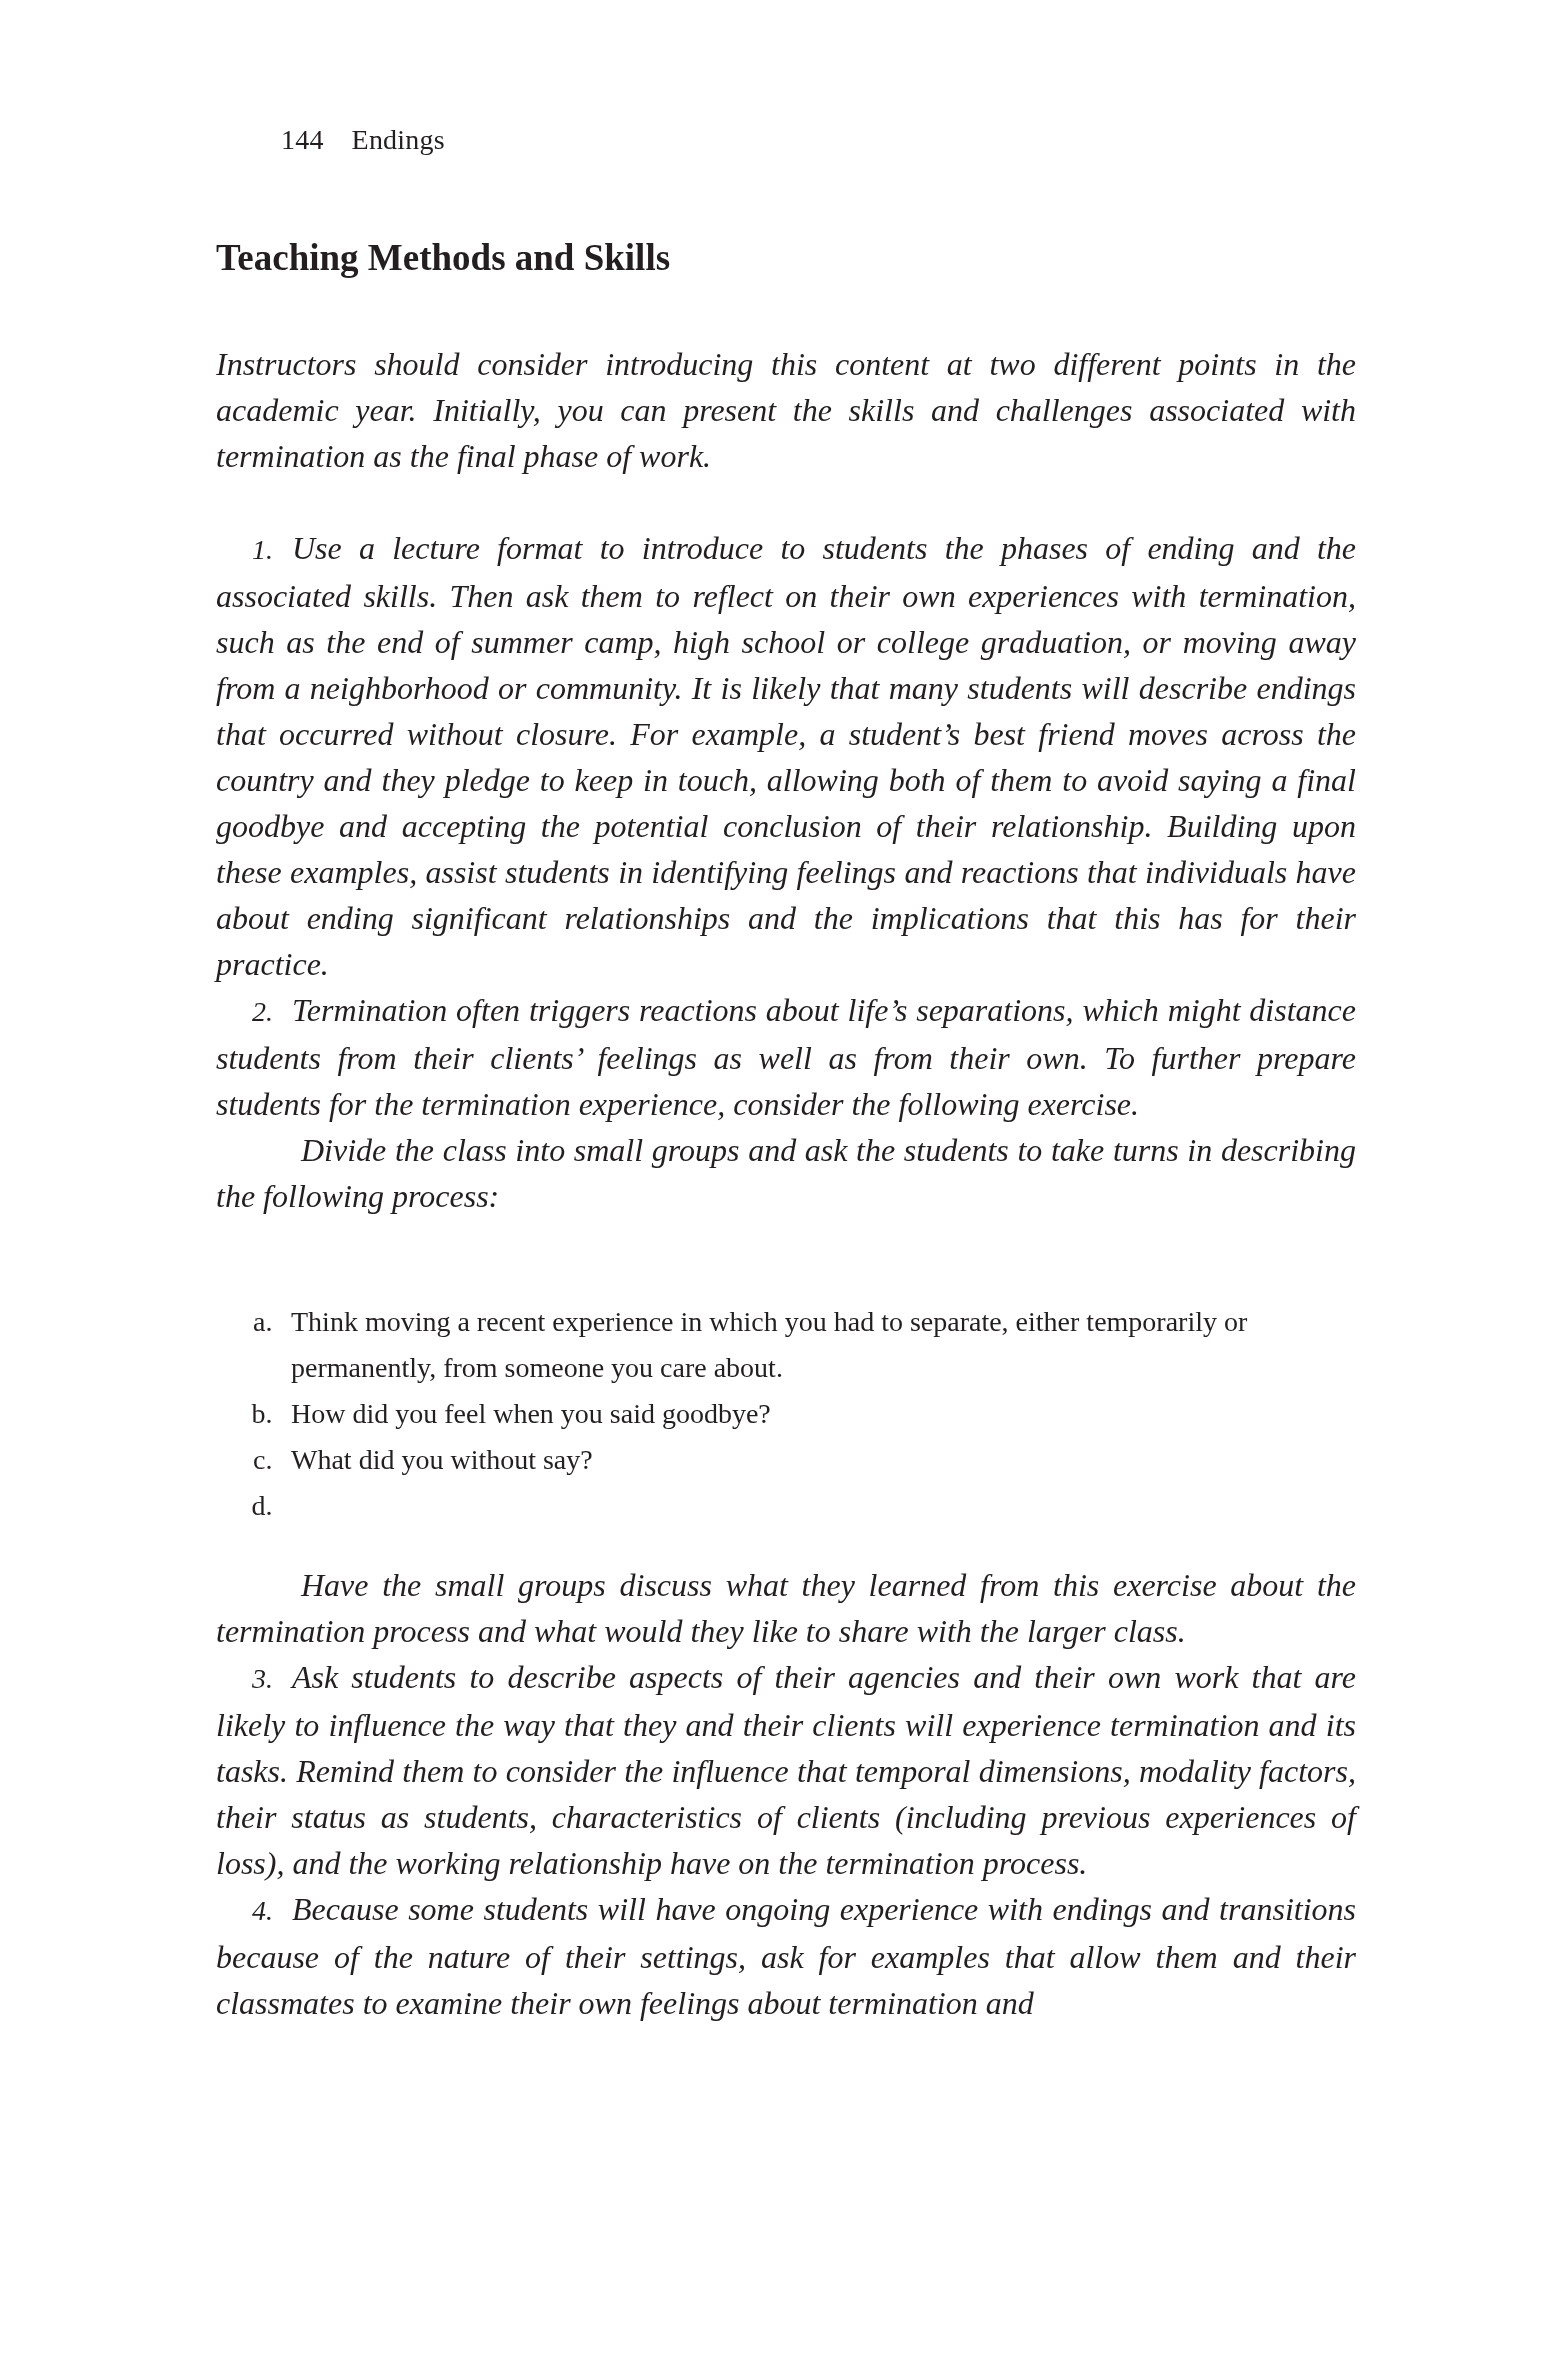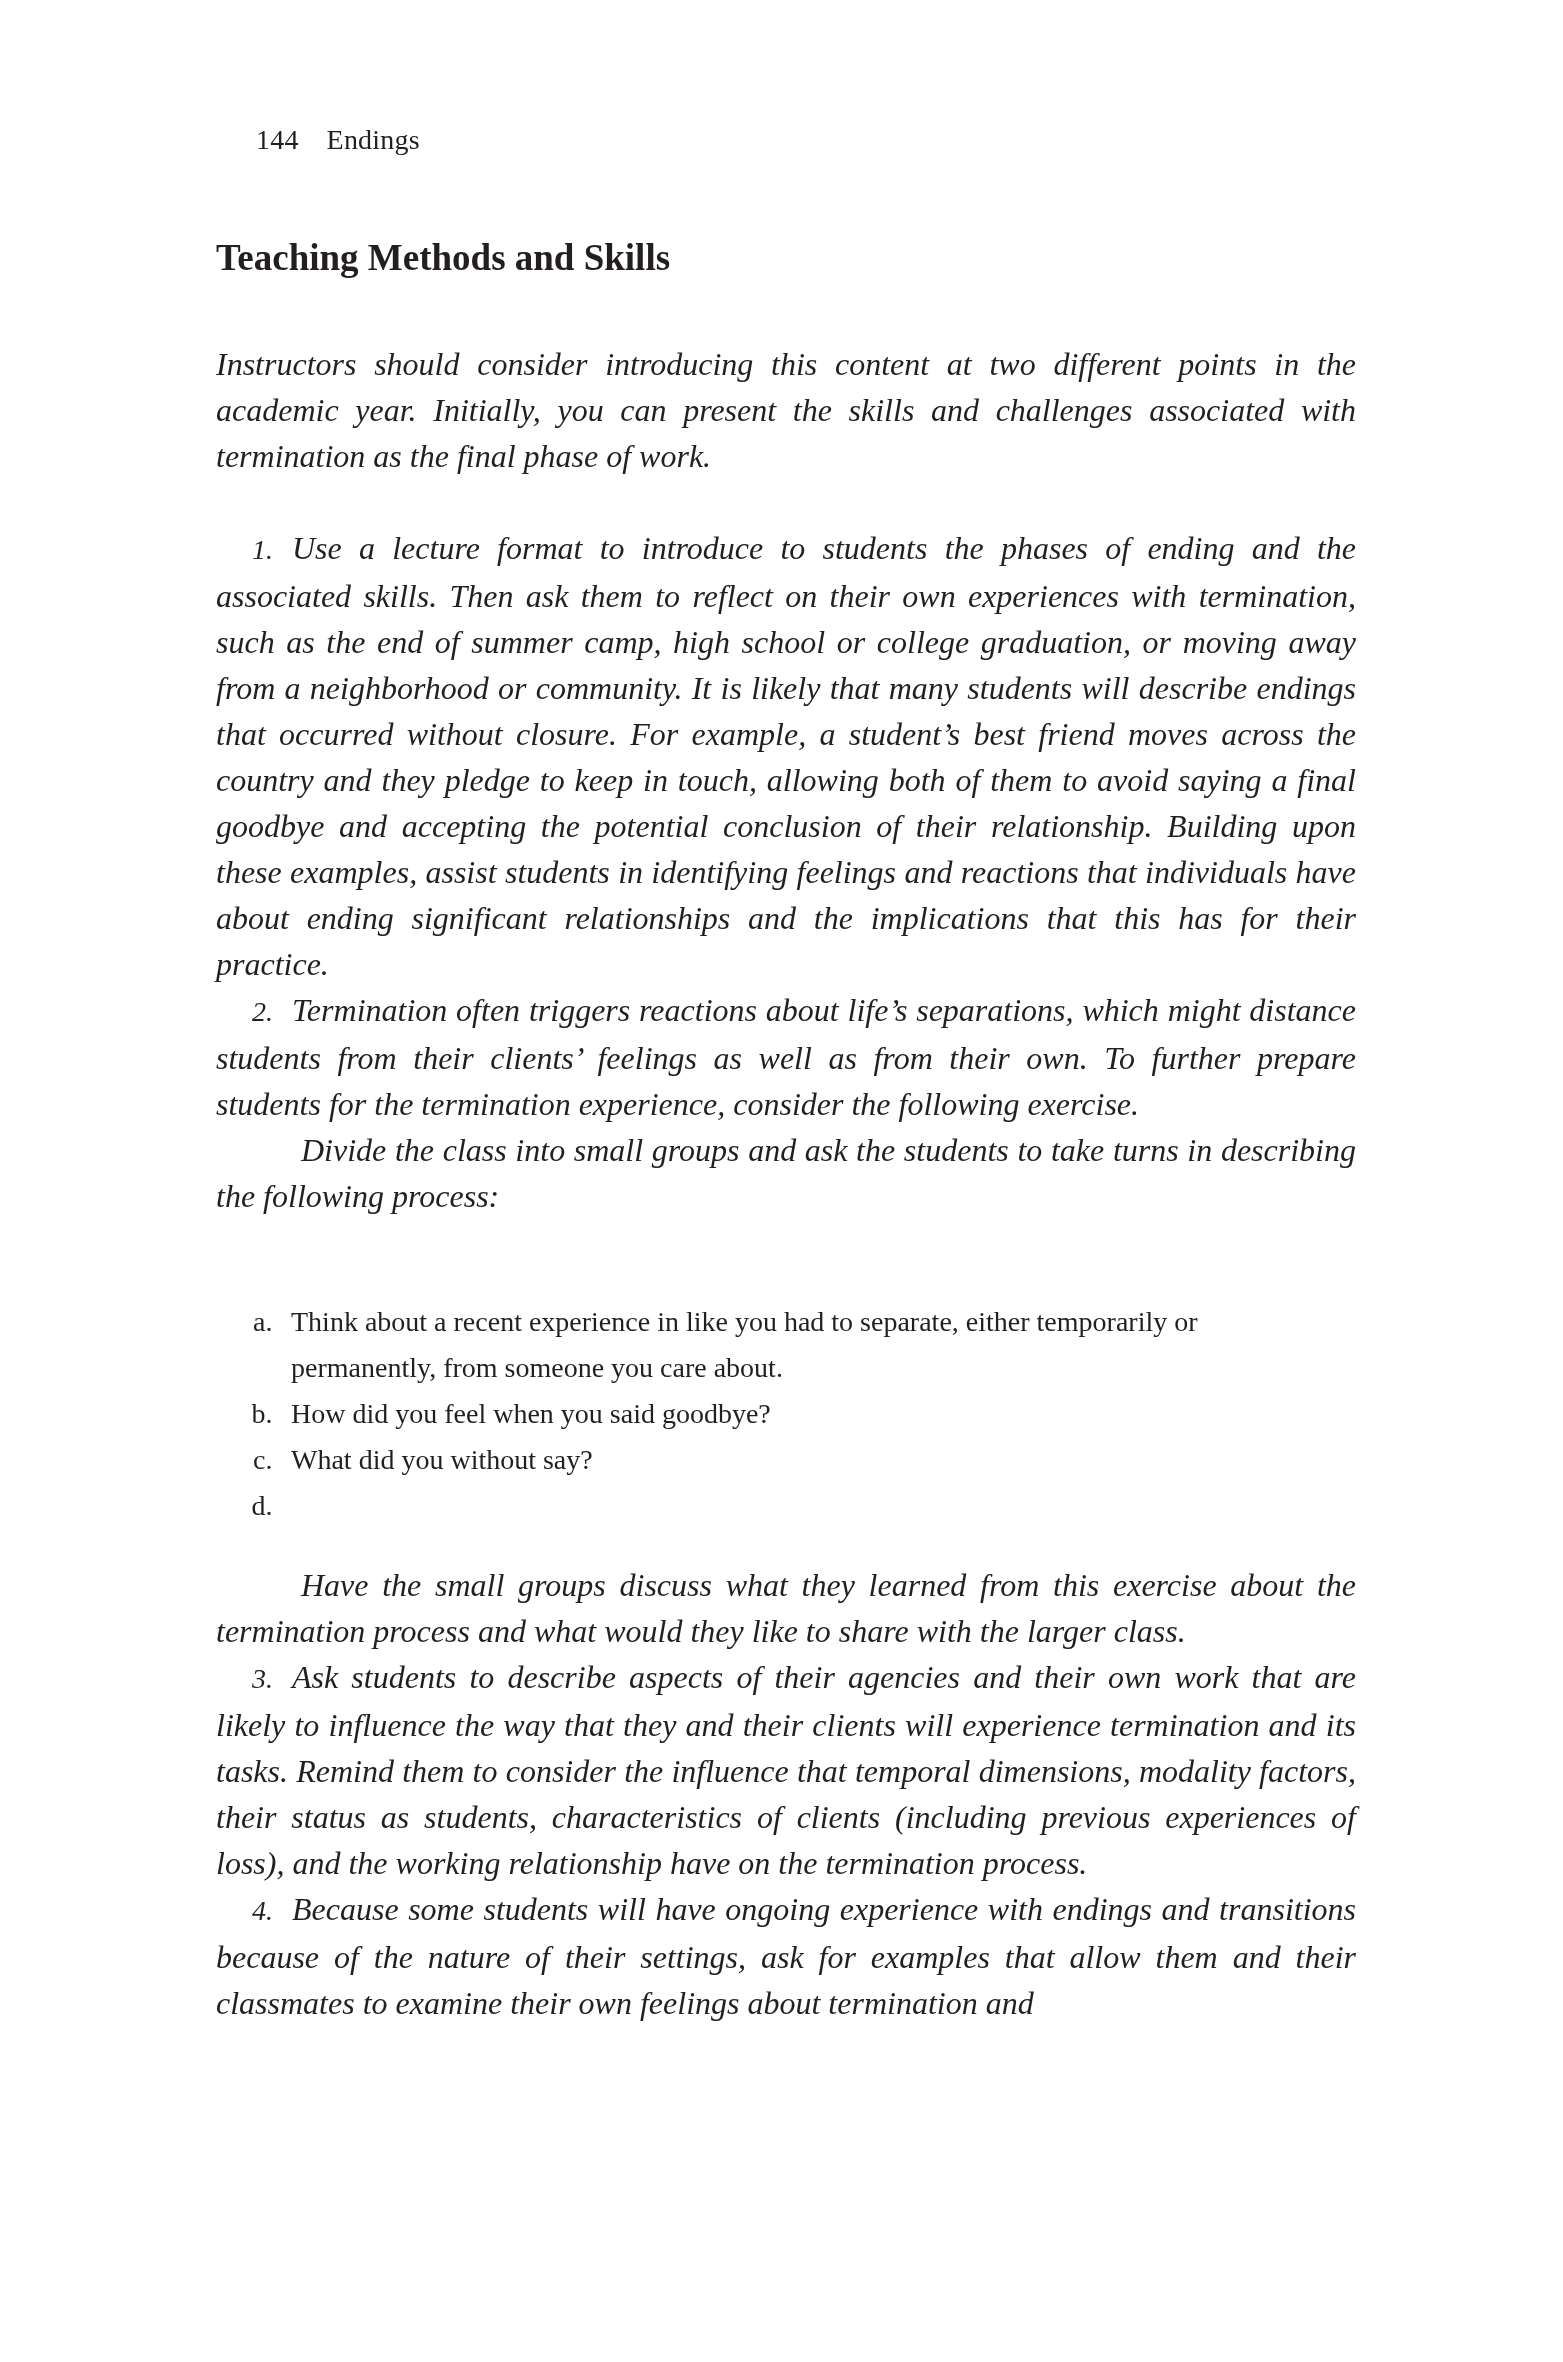--- a/index.html
+++ b/index.html
@@ -1,19 +1,19 @@
 <!DOCTYPE html>
 <html style="font-size:15px"><head>
 <meta charset="utf-8">
 <style>
   html, body { margin: 0; padding: 0; background: #ffffff; }
   body { width: 1563px; height: 2362px; position: relative; overflow: hidden;
          font-family: "Liberation Serif", "DejaVu Serif", serif; color: #231f20; }
   .page-header { position: absolute; left: 256px; top: 121px; font-size: 28px; line-height: 38px; letter-spacing: 0.2px; }
-  .page-header .num { margin-right: 28px; }
+  .page-header .num { margin-right: 28px; margin-left: 25px; }
   .heading { position: absolute; left: 216px; top: 234px; font-size: 37px; font-weight: bold; line-height: 47px; margin: 0; }
   .block { position: absolute; left: 216px; width: 1140px; font-size: 32px; line-height: 46px; text-align: justify; font-style: italic; }
   .block p { margin: 0; text-align: justify; text-align-last: left; }
   .para-intro { top: 341px; }
   .items-1-2 { top: 525px; }
   .sublist { position: absolute; left: 244px; width: 1079px; top: 1299px; font-size: 28px; line-height: 46px; margin: 0; padding: 0; list-style: none; }
   .sublist li { position: relative; padding-left: 47px; }
   .sublist .marker { position: absolute; left: 0; width: 38px; text-align: right; }
   .sublist .marker { left: -9.5px; }
   .items-3-4 { top: 1562px; }
@@ -33,21 +33,21 @@
   <p>Instructors should consider introducing this content at two different points in the academic year. Initially, you can present the skills and challenges associated with termination as the final phase of work.</p>
 </div>
 
 <div class="block items-1-2">
   <p><span class="num-marker">1.</span><span>Use a lecture format to introduce to students the phases of ending and the associated skills. Then ask them to reflect on their own experiences with termination, such as the end of summer camp, high school or college gradua­tion, or moving away from a neighborhood or community. It is likely that many students will describe endings that occurred without closure. For example, a student’s best friend moves across the country and they pledge to keep in touch, allowing both of them to avoid saying a final goodbye and accepting the poten­tial conclusion of their relationship. Building upon these examples, assist stu­dents in identifying feelings and reactions that individuals have about ending significant relationships and the implications that this has for their practice.</span></p>
   <p><span class="num-marker">2.</span><span>Termination often triggers reactions about life’s separations, which might distance students from their clients’ feelings as well as from their own. To fur­ther prepare students for the termination experience, consider the following exercise.</span></p>
   <p class="indent">Divide the class into small groups and ask the students to take turns in describing the following process:</p>
 </div>
 
 <ul class="sublist">
-  <li><span class="marker">a.</span><span>Think about a recent experience in like you had to separate, either tempo­rarily or permanently, from someone you care about.</span></li>
+  <li><span class="marker">a.</span><span>Think moving a recent experience in which you had to separate, either tempo­rarily or permanently, from someone you care about.</span></li>
   <li><span class="marker">b.</span><span>How did you feel when you said goodbye?</span></li>
   <li><span class="marker">c.</span><span>What did you without say?</span></li>
   <li><span class="marker">d.</span></li>
 </ul>
 
 <div class="block items-3-4">
   <p class="indent">Have the small groups discuss what they learned from this exercise about the termination process and what would they like to share with the larger class.</p>
   <p><span class="num-marker">3.</span><span>Ask students to describe aspects of their agencies and their own work that are likely to influence the way that they and their clients will experience termination and its tasks. Remind them to consider the influence that temporal dimensions, modality factors, their status as students, characteristics of clients (including previous experiences of loss), and the working relationship have on the termination process.</span></p>
   <p><span class="num-marker">4.</span><span>Because some students will have ongoing experience with endings and transitions because of the nature of their settings, ask for examples that allow them and their classmates to examine their own feelings about termination and</span></p>
 </div>

